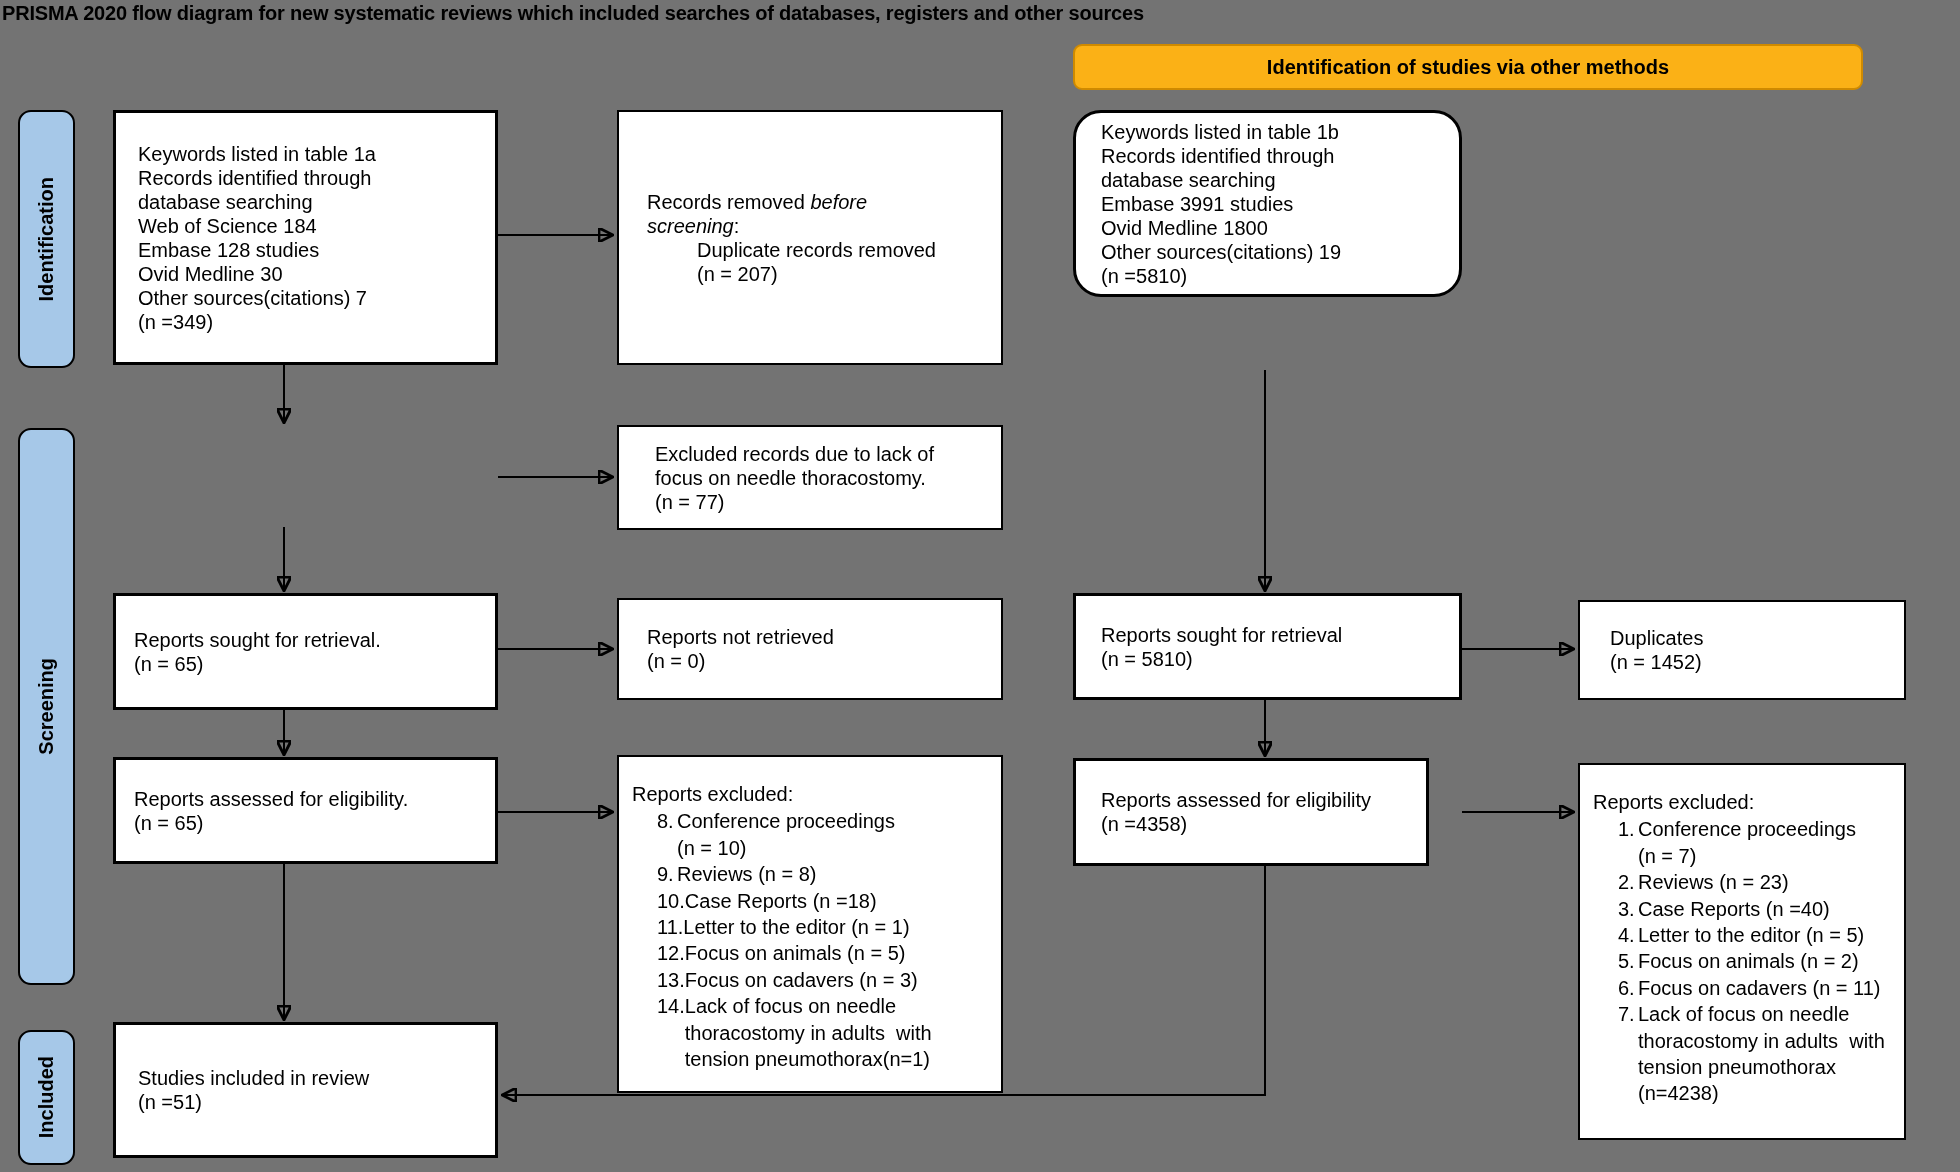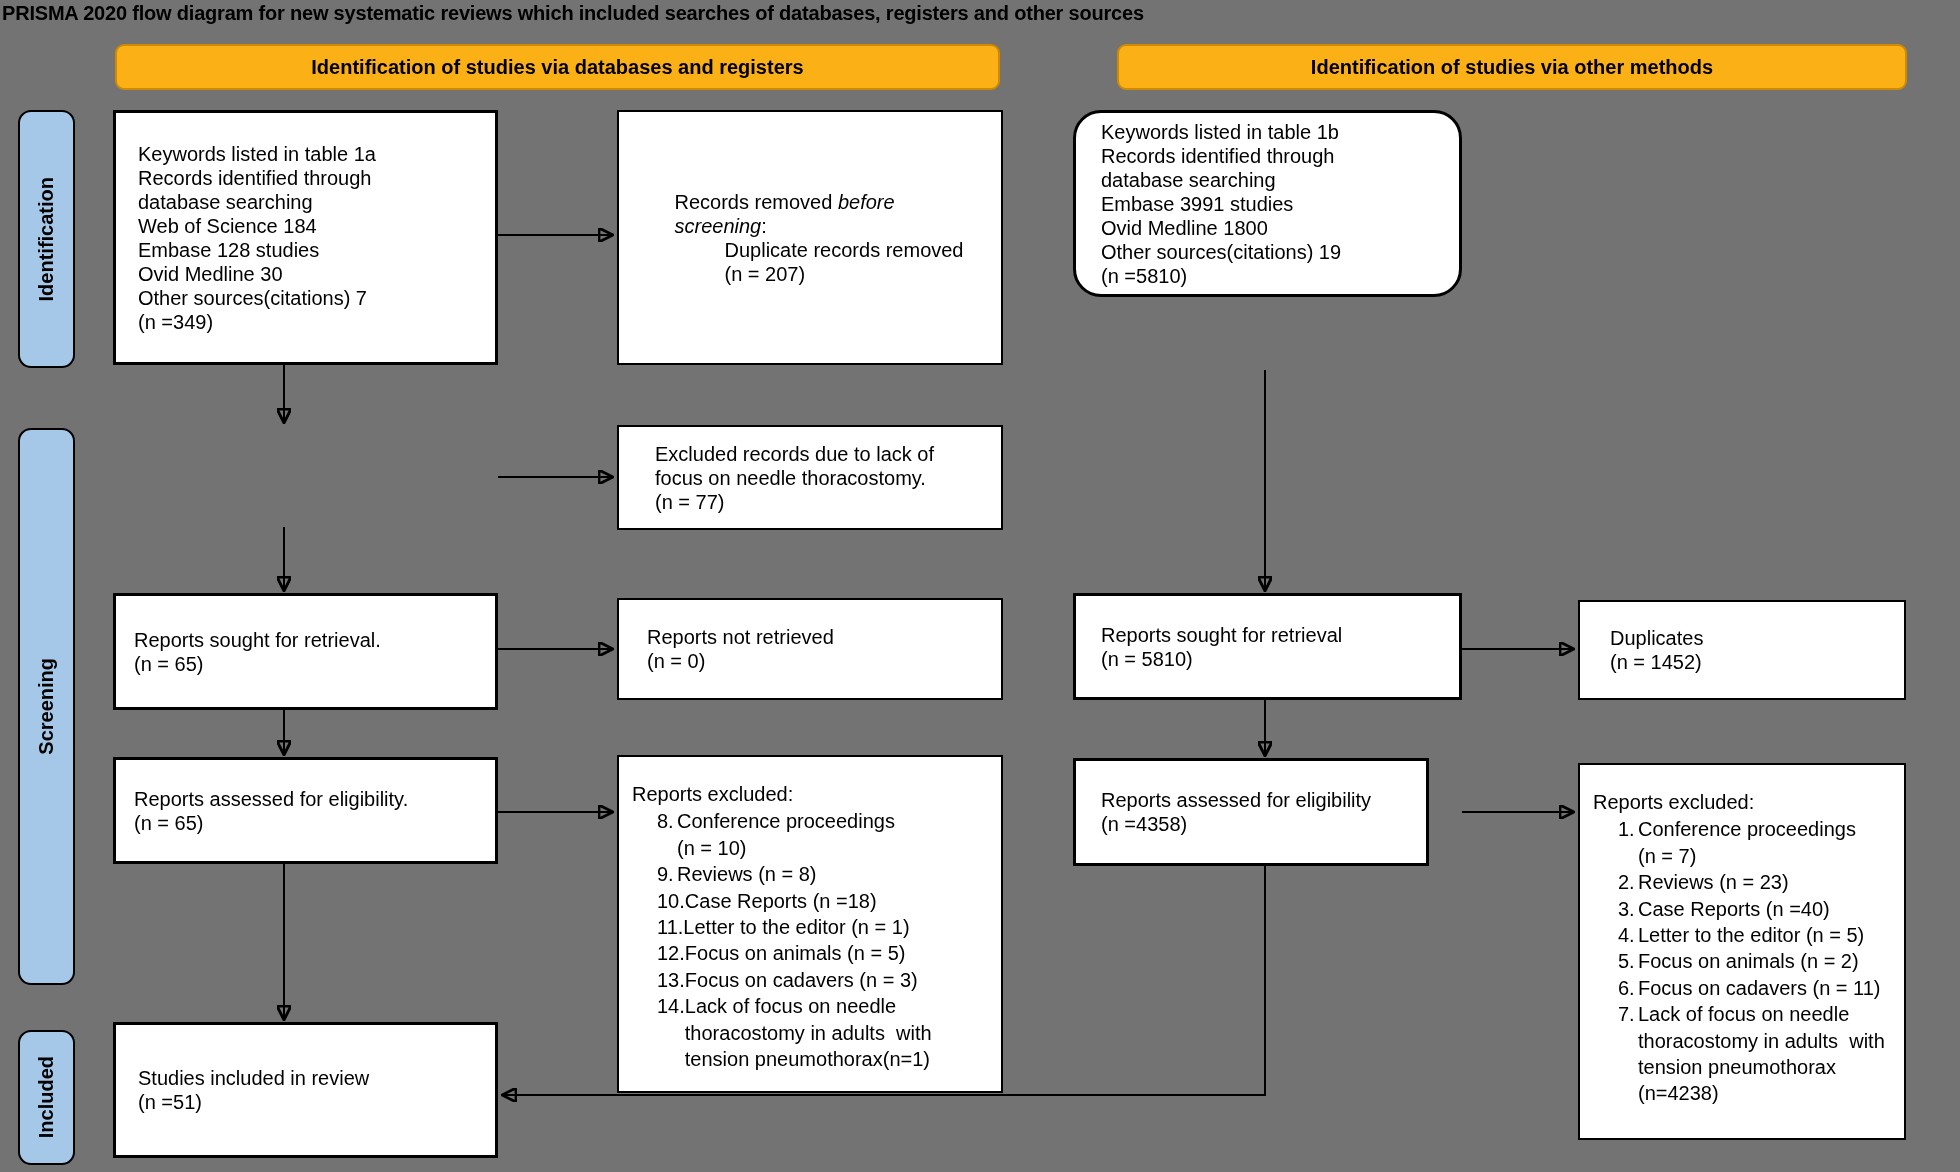--- a/index.html
+++ b/index.html
@@ -10,21 +10,21 @@
   .title {
     position:absolute; left:2px; top:2px; width:1300px;
     font-size:20px; font-weight:bold; letter-spacing:-0.2px;
   }
   .banner {
     position:absolute; height:46px; background:#FBB116; border:2px solid #CF8A00;
     border-radius:9px; display:flex; align-items:center; justify-content:center;
     font-size:20px; font-weight:bold; box-sizing:border-box;
   }
   #banner-db    { left:115px;  top:44px; width:885px; }
-  #banner-other { left:1073px; top:44px; width:790px;margin-left:44px; }
+  #banner-other { left:1073px; top:44px; width:790px; }
 
   .stage {
     position:absolute; width:57px; background:#A6C8E8; border:2px solid #000;
     border-radius:13px; display:flex; align-items:center; justify-content:center;
     box-sizing:border-box;
   }
   .stage .vtext {
     writing-mode:vertical-rl; transform:rotate(180deg);
     font-size:20px; font-weight:bold; white-space:nowrap;
   }
@@ -34,21 +34,21 @@
 
   .box {
     position:absolute; background:#fff; border:3px solid #000; box-sizing:border-box;
     display:flex; flex-direction:column; justify-content:center;
     font-size:20px; line-height:1.2; padding:8px 10px 8px 22px;
   }
   .box.thin { border-width:2px; }
   .box .lines > div { min-height:23px; }
 
   #box-a1 { left:113px;  top:110px;  width:385px; height:255px; }
-  #box-a2 { left:617px;  top:110px;  width:386px; height:255px; padding-left:28px;align-items:center; }
+  #box-a2 { left:617px;  top:110px;  width:386px; height:255px; padding-left:28px; }
   #box-f1 { left:1073px; top:110px;  width:389px; height:187px; padding-left:25px;border-radius:28px; }
   #box-b1 { left:113px;  top:425px;  width:385px; height:102px; padding-left:18px; }
   #box-b2 { left:617px;  top:425px;  width:386px; height:105px; padding-left:36px; }
   #box-c1 { left:113px;  top:593px;  width:385px; height:117px; padding-left:18px; }
   #box-c2 { left:617px;  top:598px;  width:386px; height:102px; padding-left:28px; }
   #box-g1 { left:1073px; top:593px;  width:389px; height:107px; padding-left:25px; }
   #box-h1 { left:1578px; top:600px;  width:328px; height:100px; padding-left:30px; }
   #box-d1 { left:113px;  top:757px;  width:385px; height:107px; padding-left:18px; }
   #box-d2 { left:617px;  top:755px;  width:386px; height:338px; }
   #box-i1 { left:1073px; top:758px;  width:356px; height:108px; padding-left:25px; }
@@ -67,21 +67,20 @@
   svg.arrows { position:absolute; left:0; top:0; pointer-events:none; }
   svg.arrows line, svg.arrows path { stroke:#000; stroke-width:2; fill:none; }
 </style>
 </head>
 <body>
 
 <div class="canvas">
 
   <div class="title">PRISMA 2020 flow diagram for new systematic reviews which included searches of databases, registers and other sources</div>
 
-  <div class="banner" id="banner-db">Identification of studies via databases and registers</div>
   <div class="banner" id="banner-other">Identification of studies via other methods</div>
 
   <div class="stage" id="stage-identification">
     <span class="vtext">Identification</span>
   </div>
   <div class="stage" id="stage-screening">
     <span class="vtext">Screening</span>
   </div>
   <div class="stage" id="stage-included">
     <span class="vtext">Included</span>

